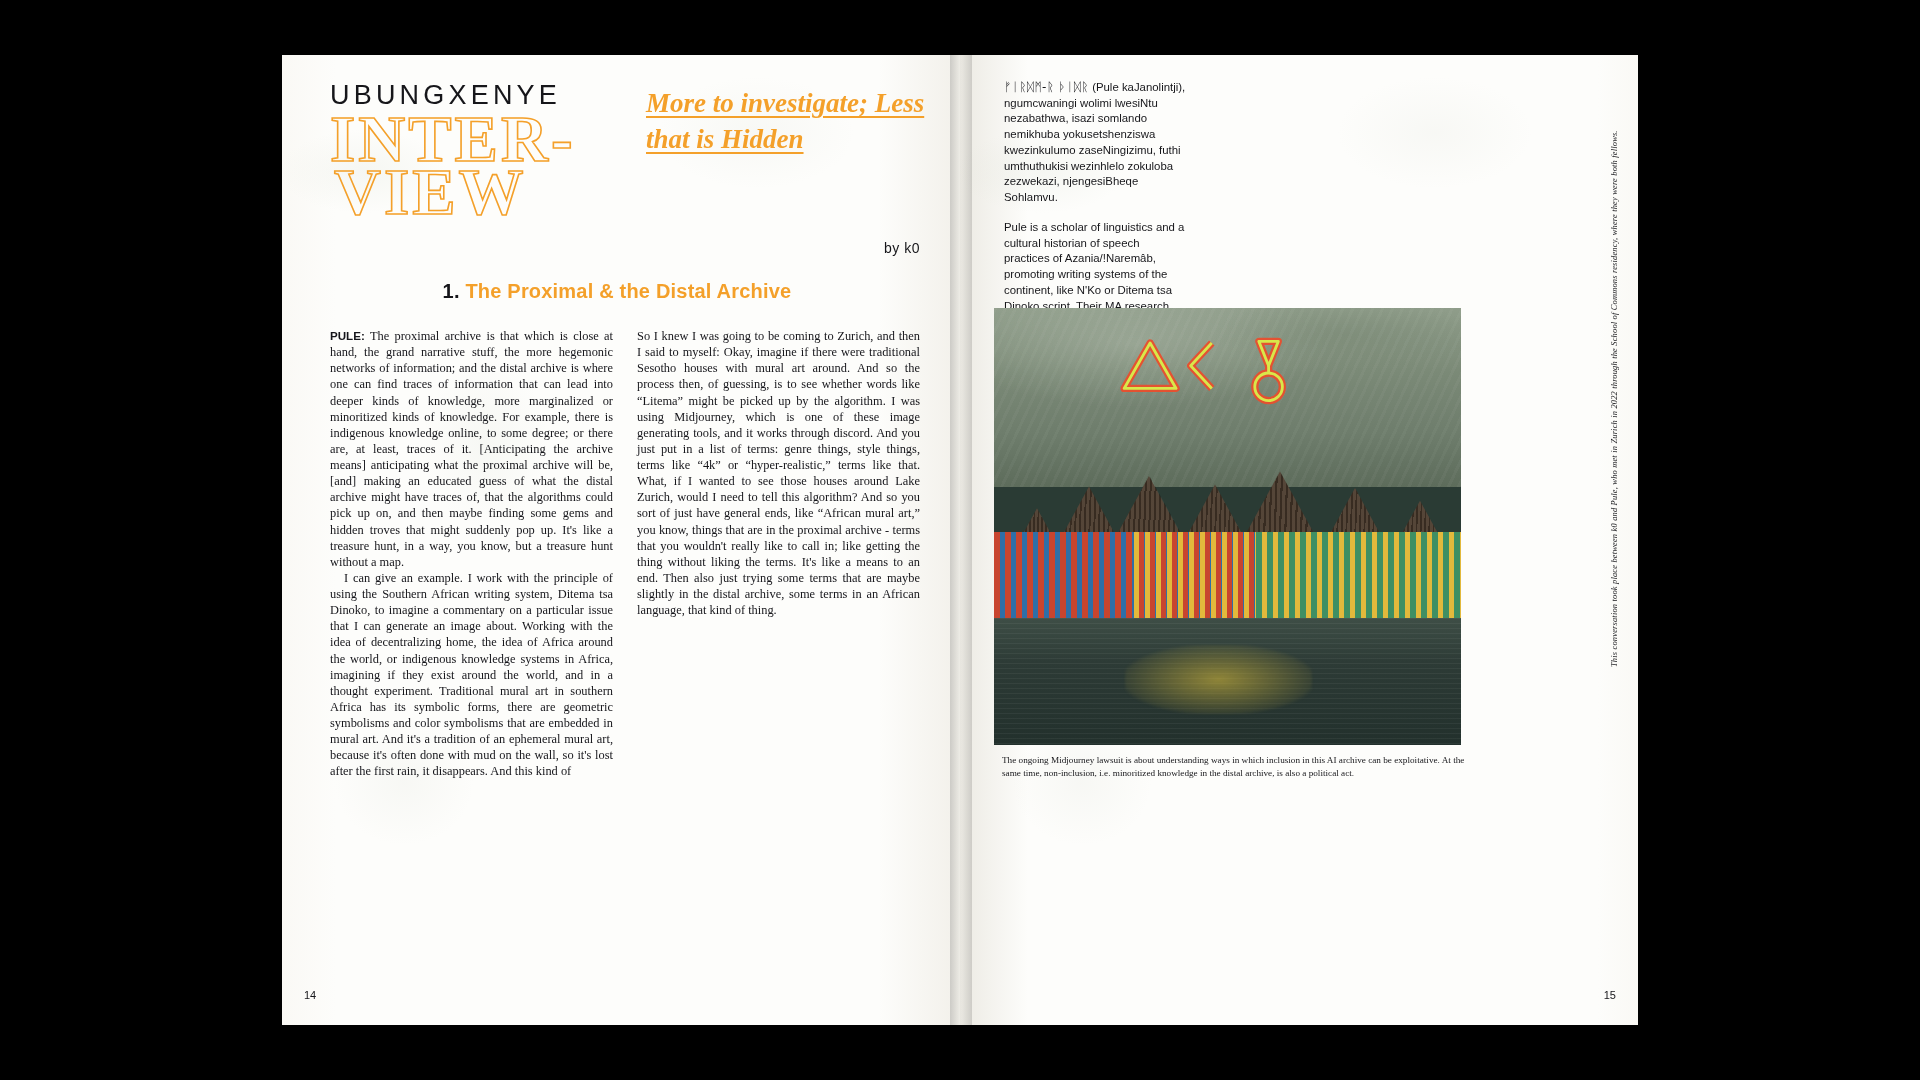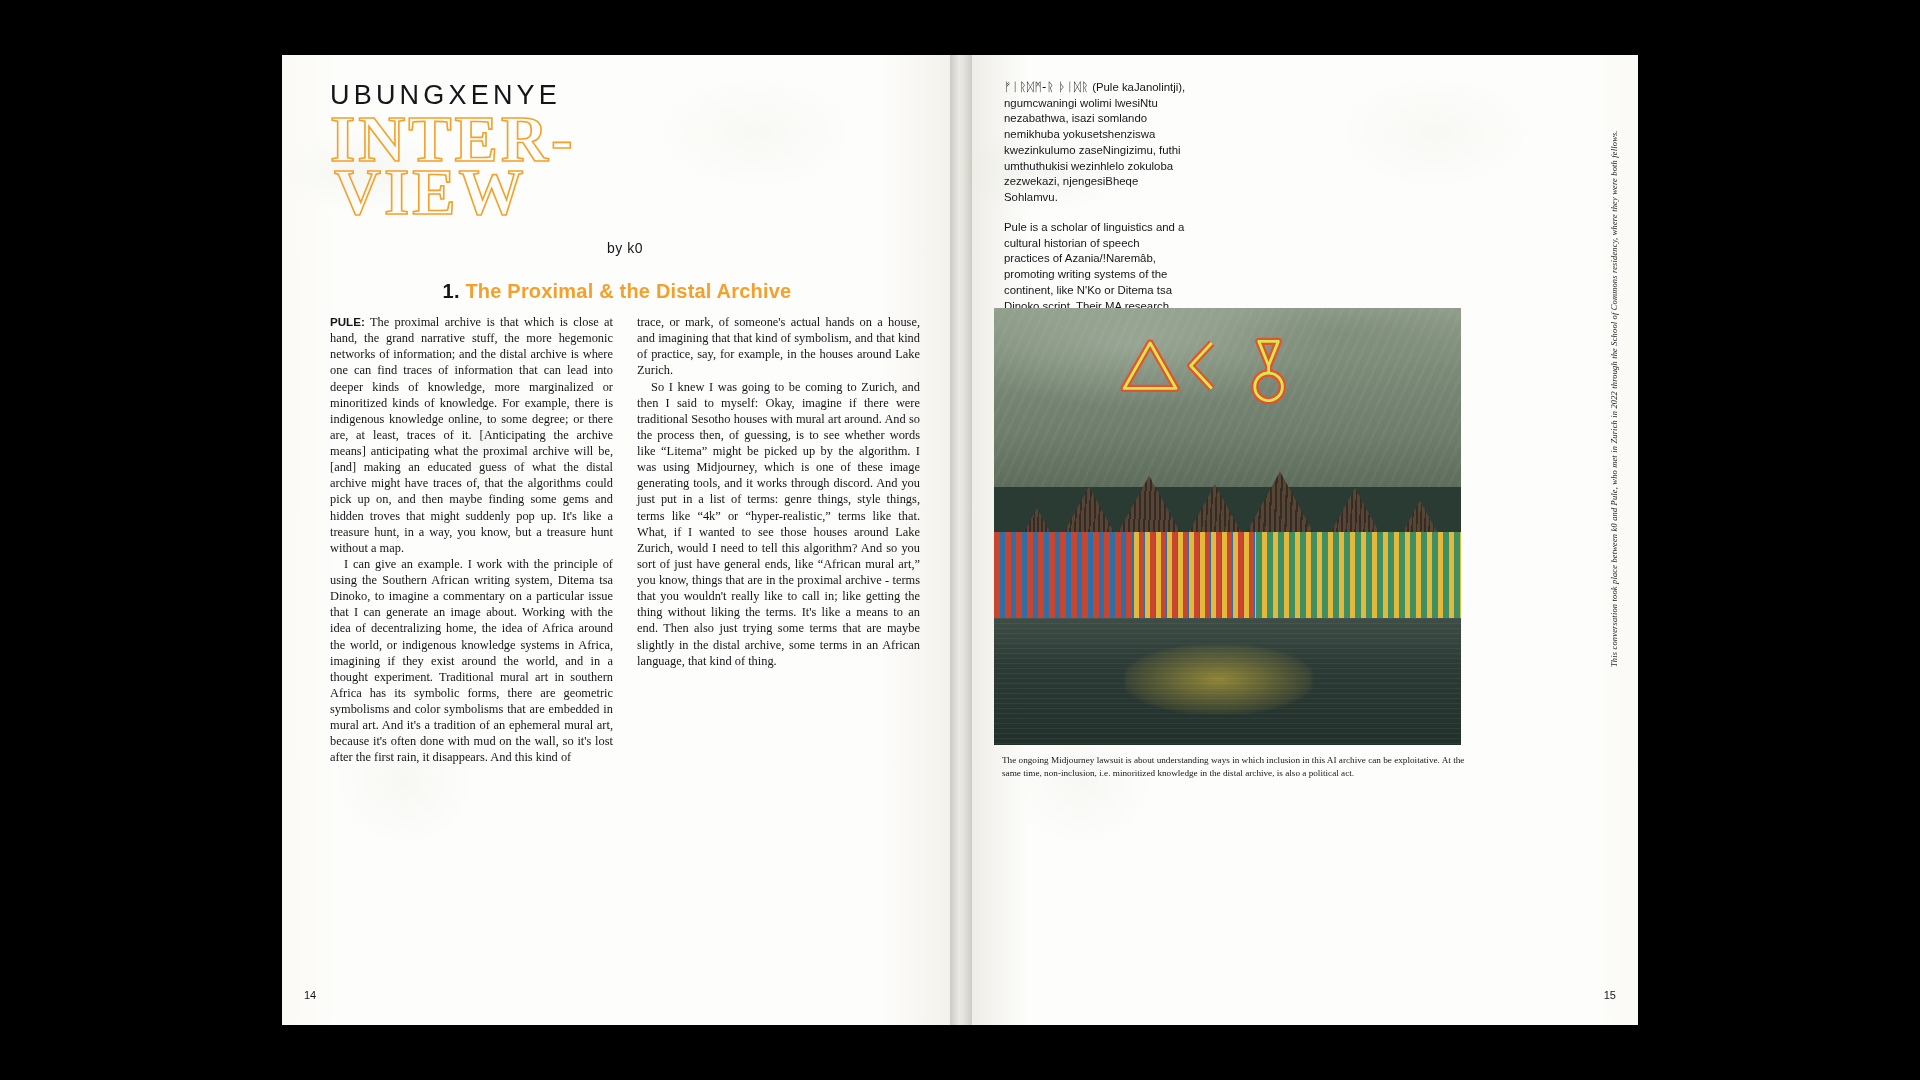--- a/index.html
+++ b/index.html
@@ -94,39 +94,39 @@
     line-height: 1.32;
     color: #f4a02a;
     text-decoration: underline;
     text-underline-offset: 4px;
     text-decoration-thickness: 2px;
   }
   .byline {
     position: absolute;
     left: 48px; top: 185px;
     width: 590px;
-    text-align: center;
+    text-align: right;
     font-size: 14px;
     color: #16161a;
     letter-spacing: 0.5px;
   }
   .section-head {
     position: absolute;
     left: 40px; top: 225px;
     width: 590px;
     text-align: center;
     font-size: 20px;
     font-weight: 700;
     color: #16161a;
     letter-spacing: 0.2px;
   }
   .section-head .sect-title { color: #f4a02a; }
   .columns {
     position: absolute;
-    left: 48px; top: 259px;
+    left: 48px; top: 273px;
     width: 590px; height: 640px;
     display: flex;
     gap: 24px;
   }
   .col {
     width: 283px;
     font-family: "Liberation Serif", serif;
     font-size: 12.4px;
     line-height: 1.30;
     color: #15151a;
@@ -267,36 +267,36 @@
 
     <div class="page page-left">
       <div class="paper-texture"></div>
 
       <div class="title-block">
         <div class="kicker">UBUNGXENYE</div>
         <div class="interview-word">
           <span class="l1">INTER-</span>
           <span class="l2">VIEW</span>
         </div>
+        <div class="deck">More to investigate; Less that is Hidden</div>
       </div>
 
       <div class="byline">by k0</div>
 
       <div class="section-head">
         <span>1.</span>
         <span class="sect-title">The Proximal &amp;  the Distal Archive</span>
       </div>
 
       <div class="columns">
         <div class="col">
           <p><span class="speaker">PULE:</span> <span>The proximal archive is that which is close at hand, the grand narrative stuff, the more hegemonic networks of information; and the distal archive is where one can find traces of information that can lead into deeper kinds of knowledge, more marginalized or minoritized kinds of knowledge. For example, there is indigenous knowledge online, to some degree; or there are, at least, traces of it. [Anticipating the archive means] anticipating what the proximal archive will be, [and] making an educated guess of what the distal archive might have traces of, that the algorithms could pick up on, and then maybe finding some gems and hidden troves that might suddenly pop up. It's like a treasure hunt, in a way, you know, but a treasure hunt without a map.</span></p>
           <p>I can give an example. I work with the principle of using the Southern African writing system, Ditema tsa Dinoko, to imagine a commentary on a particular issue that I can generate an image about. Working with the idea of decentralizing home, the idea of Africa around the world, or indigenous knowledge systems in Africa, imagining if they exist around the world, and in a thought experiment. Traditional mural art in southern Africa has its symbolic forms, there are geometric symbolisms and color symbolisms that are embedded in mural art. And it's a tradition of an ephemeral mural art, because it's often done with mud on the wall, so it's lost after the first rain, it disappears. And this kind of</p>
         </div>
         <div class="col">
-          <p>trace, or mark, of someone's actual hands on a house, and imagining that that kind of symbolism, and that kind of practice, say, for example, in the houses around Lake Zurich.</p>
           <p><span>So I knew I was going to be coming to Zurich, and then I said to myself: Okay, imagine if there were traditional Sesotho houses with mural art around. And so the process then, of guessing, is to see whether words like “Litema” might be picked up by the algorithm. I was using Midjourney, which is one of these image generating tools, and it works through discord. And you just put in a list of terms: genre things, style things, terms like “4k” or “hyper-realistic,” terms like that.</span> <span class="bold-q">What, if I wanted to see those houses around Lake Zurich, would I need to tell this algorithm?</span> <span>And so you sort of just have general ends, like “African mural art,” you know, things that are in the proximal archive - terms that you wouldn't really like to call in; like getting the thing without liking the terms. It's like a means to an end. Then also just trying some terms that are maybe slightly in the distal archive, some terms in an African language, that kind of thing.</span></p>
         </div>
       </div>
 
       <div class="folio folio-left">14</div>
     </div>
 
     <div class="page page-right">
       <div class="paper-texture"></div>
 

